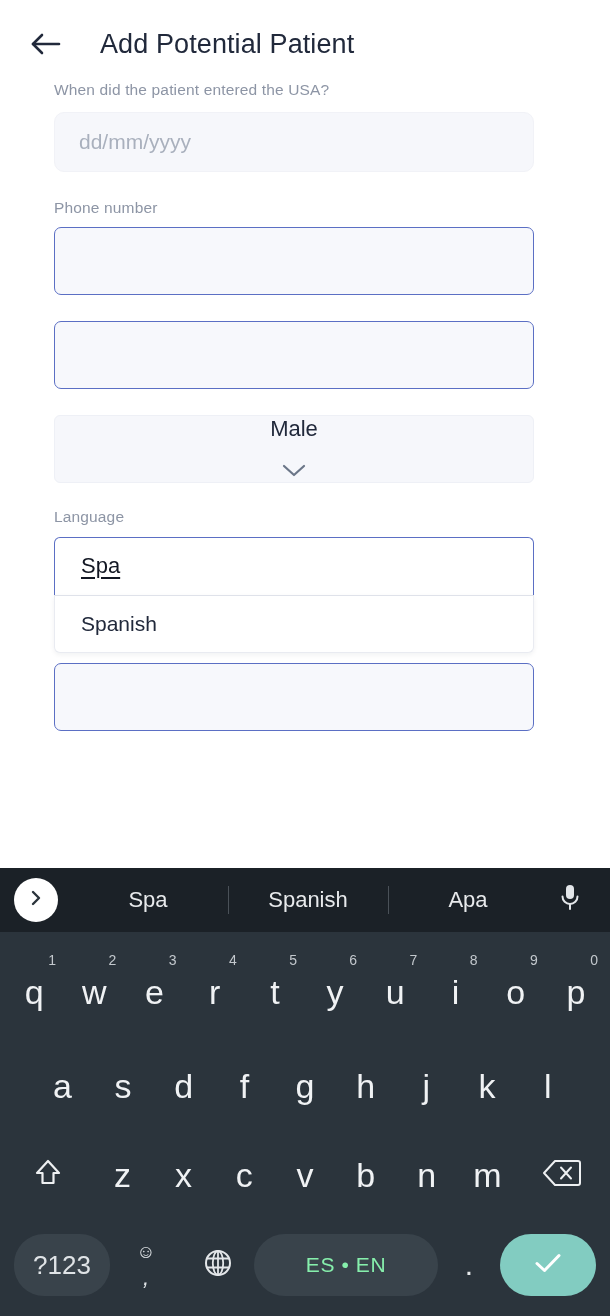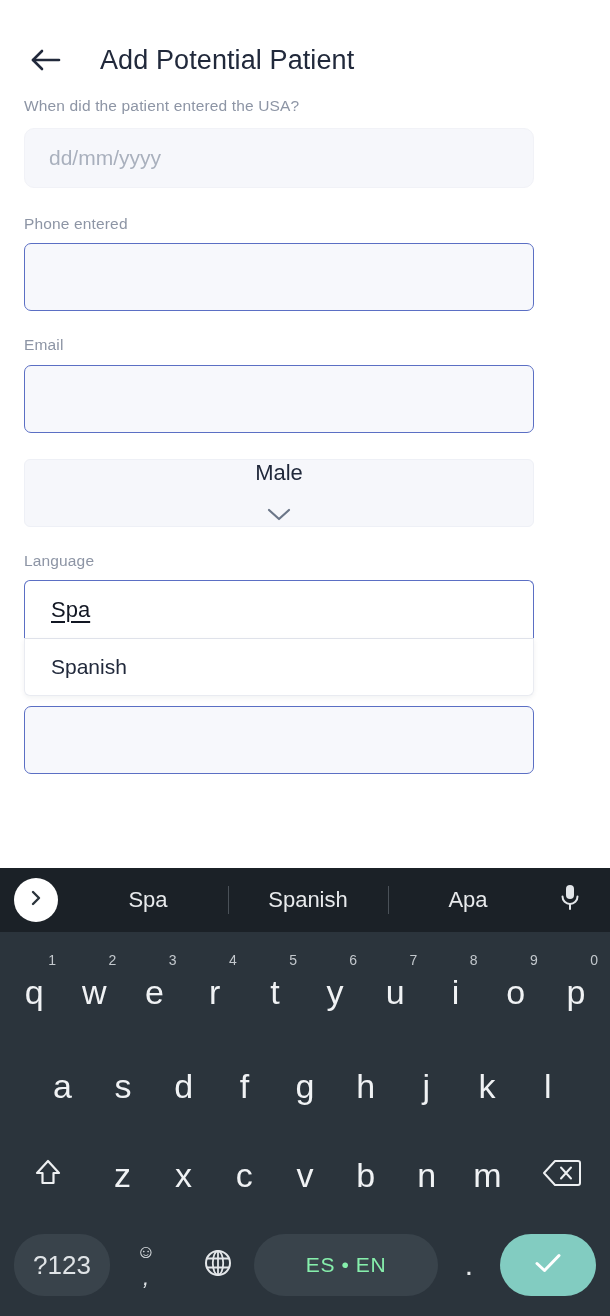--- a/index.html
+++ b/index.html
@@ -16,21 +16,21 @@
     position: relative;
     width: 610px;
     height: 1316px;
     background: #ffffff;
     overflow: hidden;
   }
 
   
   #app-area {
     position: absolute;
-    left: 0; top: 16px;
+    left: 0; top: 0;
     width: 558px;
     height: 868px;
     background: #ffffff;
     overflow: hidden;
   }
 
   
   .header {
     display: flex;
     align-items: center;
@@ -53,21 +53,21 @@
     font-size: 27px;
     color: #21293b;
     letter-spacing: 0.1px;
     white-space: nowrap;
   }
 
   
   .form {
     padding: 0 24px;
   }
-  .field { margin-bottom: 0; }
+  .field { margin-bottom: 0; margin-left: 30px; }
 
   .field-label {
     font-size: 15.5px;
     color: #8d95a5;
     letter-spacing: 0.15px;
     line-height: 1;
   }
 
   
   .input-filled {
@@ -353,28 +353,27 @@
     <div class="form">
 
       <div class="field" style="margin-top:-6px;">
         <div class="field-label">When did the patient entered the USA?</div>
         <div class="input-filled" style="margin-top:14px;border-radius:10px;">
           <span>dd/mm/yyyy</span>
         </div>
       </div>
 
       <div class="field" style="margin-top:28px;">
-        <div class="field-label">Phone entered</div>
+        <div class="field-label">Phone number</div>
         <div class="input-outlined" style="margin-top:12px;">
           <span></span>
         </div>
       </div>
 
       <div class="field" style="margin-top:26px;">
-        <div class="field-label">Email</div>
         <div class="input-outlined" style="margin-top:12px;">
           <span></span>
         </div>
       </div>
 
       <div class="field" style="margin-top:26px;">
         <div class="select-box" style="margin-top:12px;flex-direction:column;">
           <span class="select-value">Male</span>
           <span class="chev">
             <svg width="26" height="16" viewBox="0 0 26 16" fill="none">

